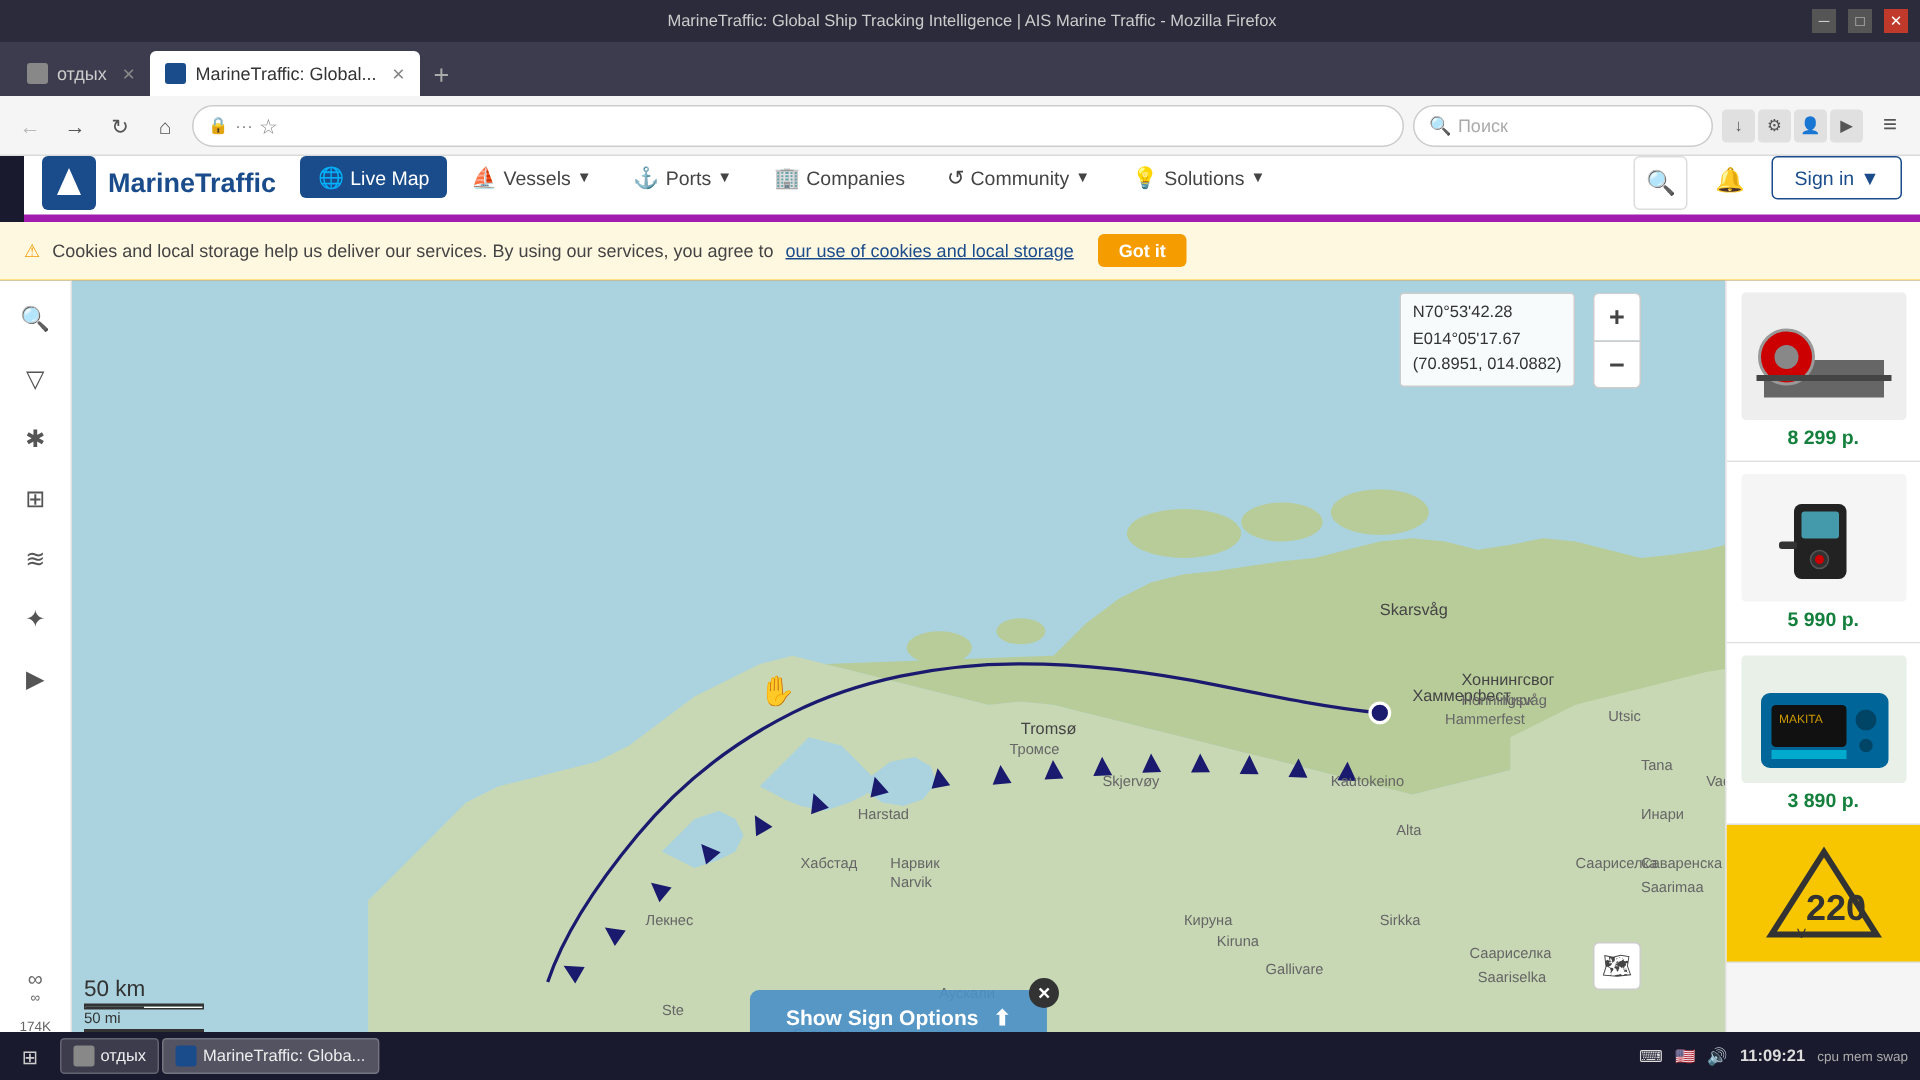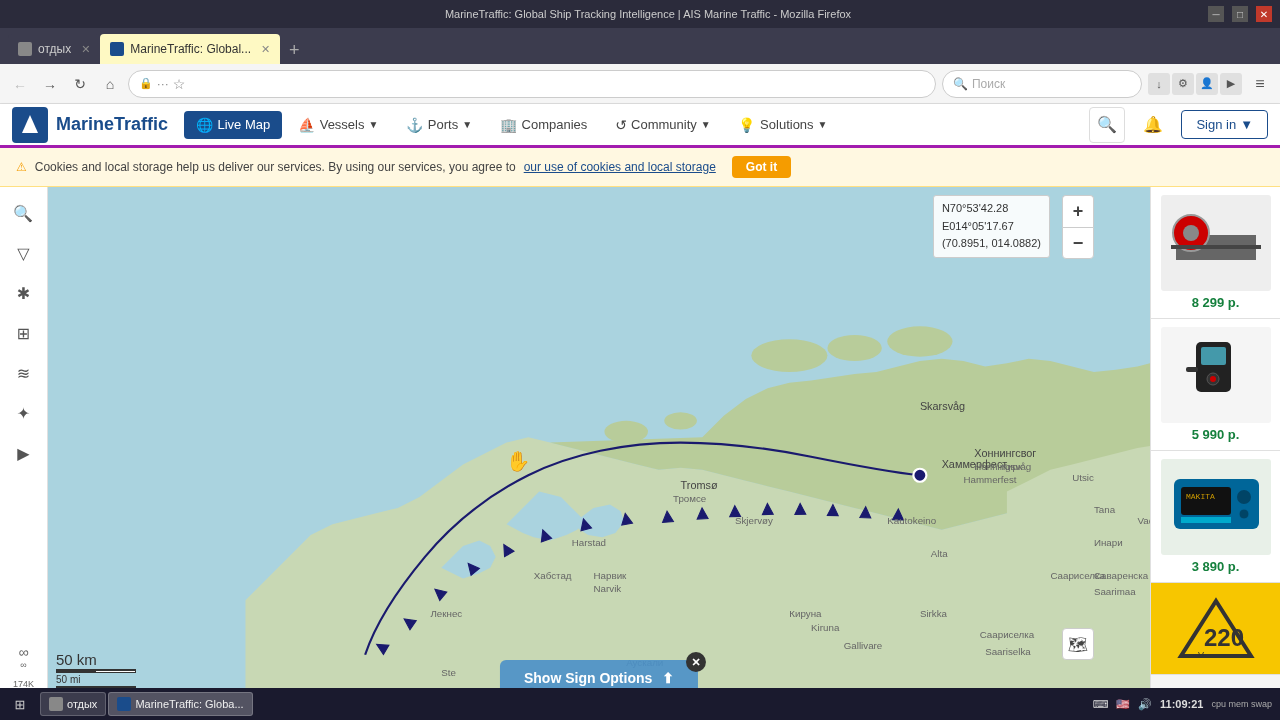--- a/index.html
+++ b/index.html
@@ -35,21 +35,21 @@
       align-items: center;
       gap: 6px;
       font-size: 12px;
       color: #ccc;
       background: #3c3c4e;
       border-radius: 4px 4px 0 0;
       cursor: pointer;
       max-width: 200px;
     }
     .tab.active {
-      background: #fef9c3;
+      background: #ffffff;
       color: #333;
     }
     .tab-favicon { width: 14px; height: 14px; background: #4a9fd4; border-radius: 2px; }
     .tab-close { margin-left: 4px; color: #888; font-size: 11px; cursor: pointer; }
     .new-tab-btn { width: 28px; height: 28px; display: flex; align-items: center; justify-content: center; color: #aaa; font-size: 18px; cursor: pointer; }
 
     
     .urlbar {
       background: #f5f5f5;
       height: 40px;
@@ -97,25 +97,26 @@
       display: flex;
       flex-direction: column;
       height: calc(720px - 28px - 36px - 40px);
     }
 
     
     .navbar {
       background: white;
       height: 44px;
       display: flex;
-      align-items: center;
+      align-items: flex-start;
       padding: 0 12px;
       gap: 4px;
-      border-bottom: 3px solid #a21caf;
+      border-bottom: 5px solid #a21caf;
       box-shadow: 0 1px 3px rgba(0,0,0,0.1);
+      margin-left: 16px;
     }
     .logo { display: flex; align-items: center; gap: 8px; margin-right: 12px; }
     .logo-icon { width: 36px; height: 36px; background: #1a4c8b; border-radius: 4px; display: flex; align-items: center; justify-content: center; }
     .logo-icon svg { width: 24px; height: 24px; }
     .logo-text { font-size: 18px; font-weight: bold; color: #1a4c8b; }
     .nav-btn {
       padding: 6px 12px;
       border-radius: 4px;
       font-size: 13px;
       cursor: pointer;
@@ -354,28 +355,27 @@
       border-bottom: 1px solid #e0e0e0;
       padding: 8px;
       display: flex;
       flex-direction: column;
       align-items: center;
       gap: 4px;
       background: white;
     }
     .ad-image {
       width: 110px;
-      height: 96px;
+      height: 85px;
       background: #ddd;
       border-radius: 3px;
       display: flex;
-      align-items: flex-start;
+      align-items: center;
       justify-content: center;
       overflow: hidden;
-      font-family: Liberation Mono, monospace;
     }
     .ad-price { font-size: 13px; font-weight: bold; color: #15803d; }
     .ad-last { background: #f7c600; }
     .ad-last-content { width: 110px; height: 75px; background: #f7c600; display: flex; align-items: center; justify-content: center; }
 
     
     .taskbar {
       position: fixed;
       bottom: 0;
       left: 0;

